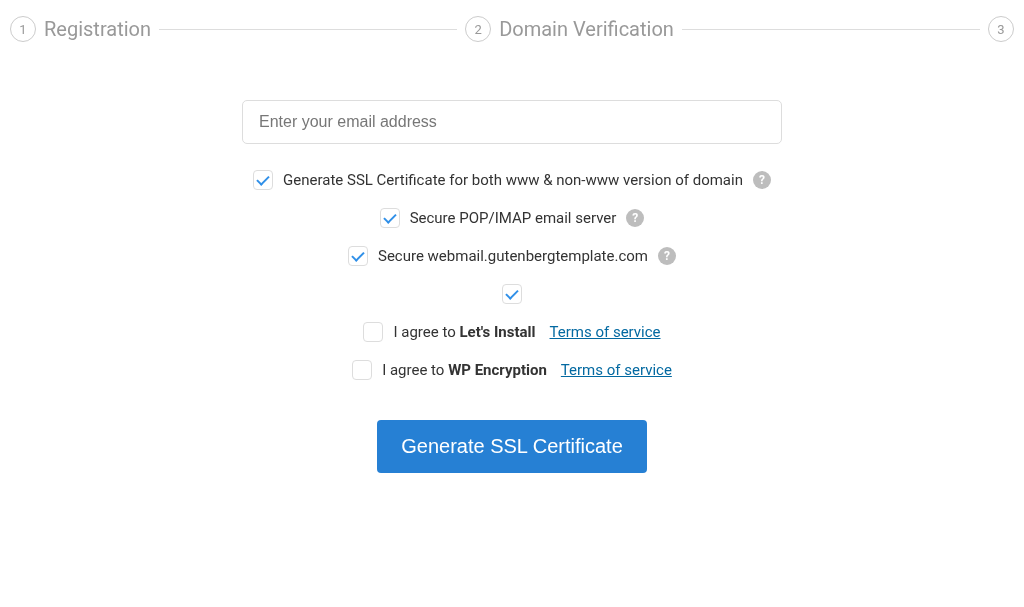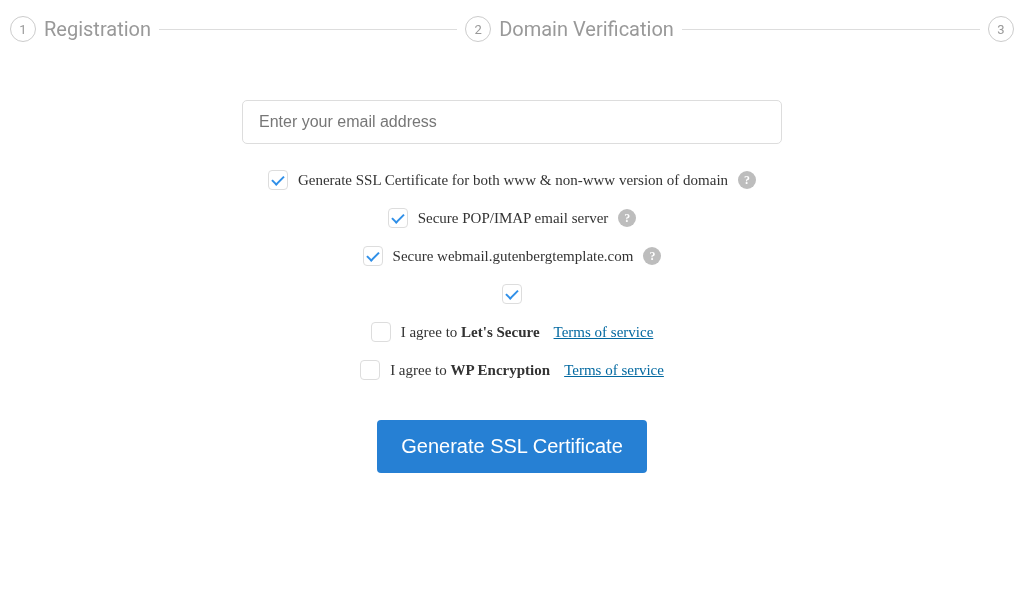--- a/index.html
+++ b/index.html
@@ -75,21 +75,20 @@
       border-radius: 5px;
       color: #6d28d9;
     }
     .email-input::placeholder { color: #777; }
     .options {
       margin-top: 26px;
       display: flex;
       flex-direction: column;
       gap: 18px;
       align-items: center;
-      font-family: Liberation Serif, serif;
     }
     .option-row {
       display: flex;
       align-items: center;
       gap: 10px;
       font-size: 15px;
       color: #333;
     }
     .checkbox {
       width: 20px;
@@ -188,21 +187,21 @@
       <span class="help-icon">?</span>
     </div>
 
     <div class="option-row">
       <span class="checkbox checked"></span>
     </div>
 
     <div class="option-row">
       <span class="checkbox"></span>
       <span>
-        <span>I agree to </span><span class="bold">Let's Secure</span>
+        <span>I agree to </span><span class="bold">Let's Install</span>
       </span>
       <a href="#" class="tos-link">Terms of service</a>
     </div>
 
     <div class="option-row">
       <span class="checkbox"></span>
       <span>
         <span>I agree to </span><span class="bold">WP Encryption</span>
       </span>
       <a href="#" class="tos-link">Terms of service</a>

